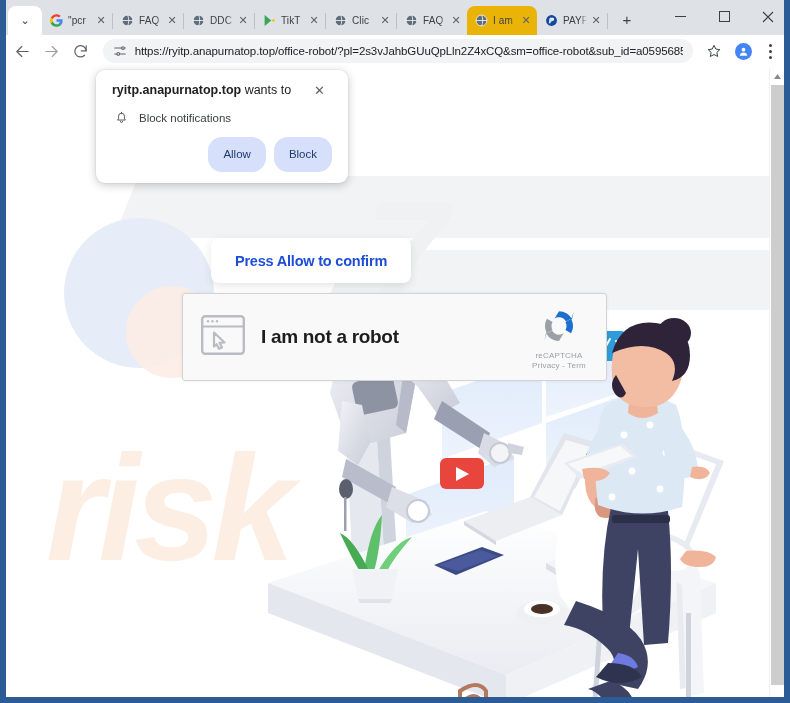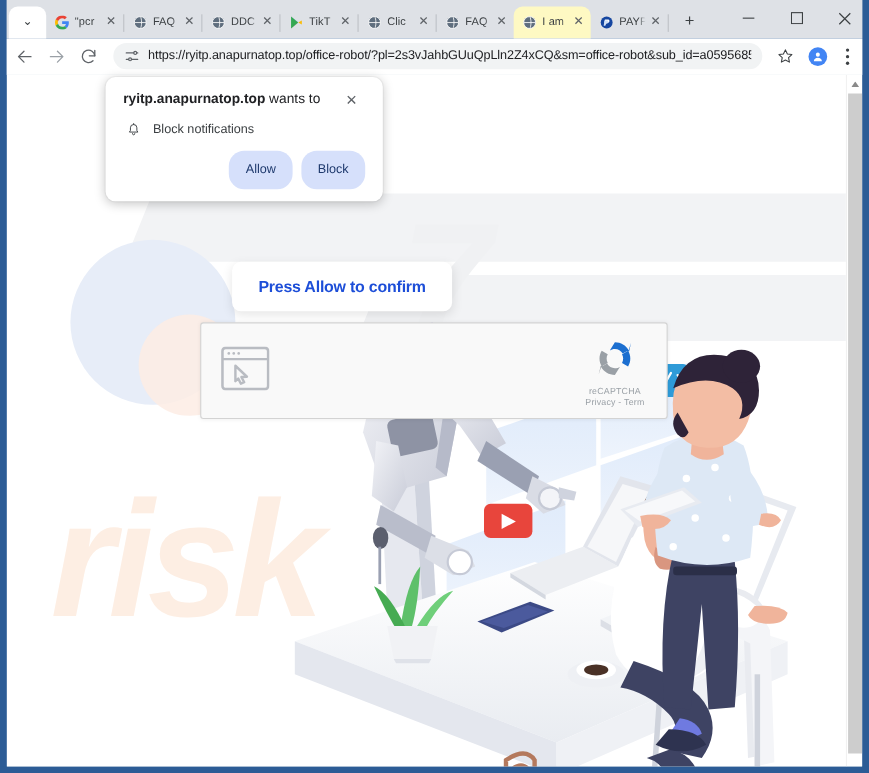--- a/index.html
+++ b/index.html
@@ -36,21 +36,21 @@
   .tabs { display:flex; align-items:flex-end; height:35px; }
   .tab {
     position:relative;
     display:flex; align-items:center;
     height:29px; width:70px;
     padding:0 4px 0 8px;
     border-radius:8px 8px 0 0;
     font-size:10px; color:#3c4043;
     overflow:hidden;
   }
-  .tab.active { background:#fef9c3; }
+  .tab.active { background:#eab308; }
   .tab .favicon { flex:0 0 13px; width:13px; height:13px; margin-right:5px; display:block; }
   .tab .tab-title {
     flex:1 1 auto; white-space:nowrap; overflow:hidden;
     font-size:10px; letter-spacing:0.1px;
     -webkit-mask-image: linear-gradient(to right,#000 72%,transparent 100%);
             mask-image: linear-gradient(to right,#000 72%,transparent 100%);
   }
   .tab .tab-close { flex:0 0 14px; margin-left:2px; font-size:11px; color:#5f6368; line-height:1; text-align:center; }
   .tab-sep { width:1px; height:16px; background:#bdc1c6; margin:0 0 6px 0; }
   .newtab {
@@ -572,20 +572,21 @@
           <svg width="44" height="40" viewBox="0 0 44 40">
             <rect x="1.2" y="1.2" width="41.6" height="37.6" rx="3" fill="none" stroke="#b9bcc2" stroke-width="2.4"></rect>
             <path d="M1.2 11.5H42.8" stroke="#b9bcc2" stroke-width="2.2"></path>
             <circle cx="7" cy="6.3" r="1.2" fill="#b9bcc2"></circle>
             <circle cx="11.5" cy="6.3" r="1.2" fill="#b9bcc2"></circle>
             <circle cx="16" cy="6.3" r="1.2" fill="#b9bcc2"></circle>
             <path d="M13 31.5 L13 17.5 L23.5 27.5 L18.5 27.8 L21 32.5 L18 33.8 L15.6 29.2 Z" fill="none" stroke="#b9bcc2" stroke-width="2.2" stroke-linejoin="round"></path>
           </svg>
         </div>
         <div class="cap-text">
+          <div class="cap-title">I am not a robot</div>
         </div>
         <div class="cap-brand">
           <svg width="42" height="42" viewBox="0 0 48 48">
             <path d="M24 7c6.2 0 11.5 3.3 14.3 8.2l-6.2 3.6C30.4 15.7 27.4 14 24 14c-2 0-3.8.6-5.3 1.6L24 7z" fill="#1c6fd0"></path>
             <path d="M38.3 15.2L41 7l-2.3 9.6-9.3-2.7z" fill="#1c6fd0"></path>
             <path d="M40 24c0 3-.8 5.8-2.3 8.2l-6.3-3.6c.8-1.4 1.2-2.9 1.2-4.6 0-1.6-.4-3.2-1.2-4.6l6.3-3.6C39.2 18.2 40 21 40 24z" fill="#1c6fd0"></path>
             <path d="M24 41c-6.2 0-11.5-3.3-14.3-8.2l6.2-3.6c1.7 3.1 4.7 4.8 8.1 4.8 2 0 3.8-.6 5.3-1.6L24 41z" fill="#9aa0a6"></path>
             <path d="M9.7 32.8L7 41l2.3-9.6 9.3 2.7z" fill="#9aa0a6"></path>
             <path d="M8 24c0-3 .8-5.8 2.3-8.2l6.3 3.6c-.8 1.4-1.2 2.9-1.2 4.6 0 1.6.4 3.2 1.2 4.6l-6.3 3.6C8.8 29.8 8 27 8 24z" fill="#9aa0a6"></path>
           </svg>

